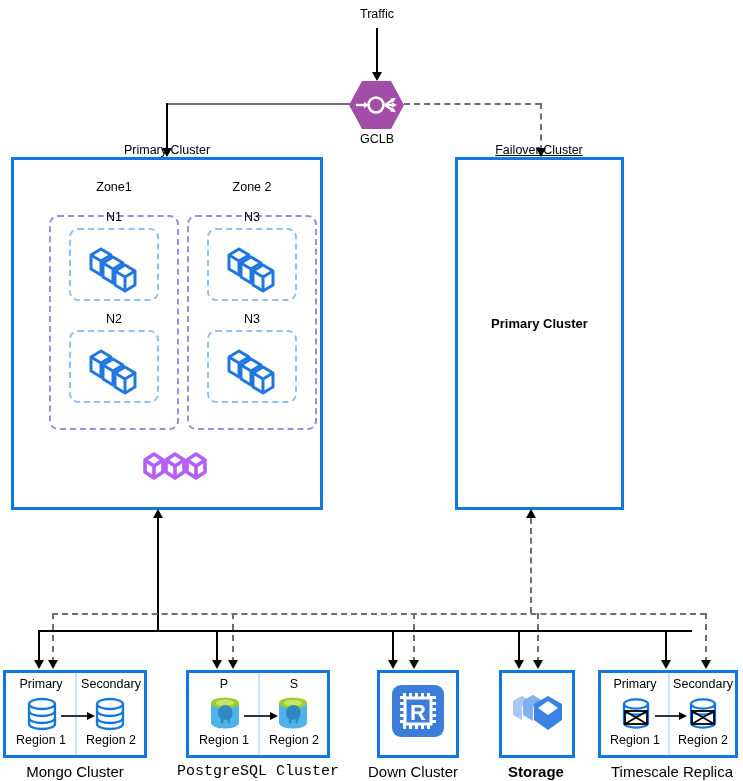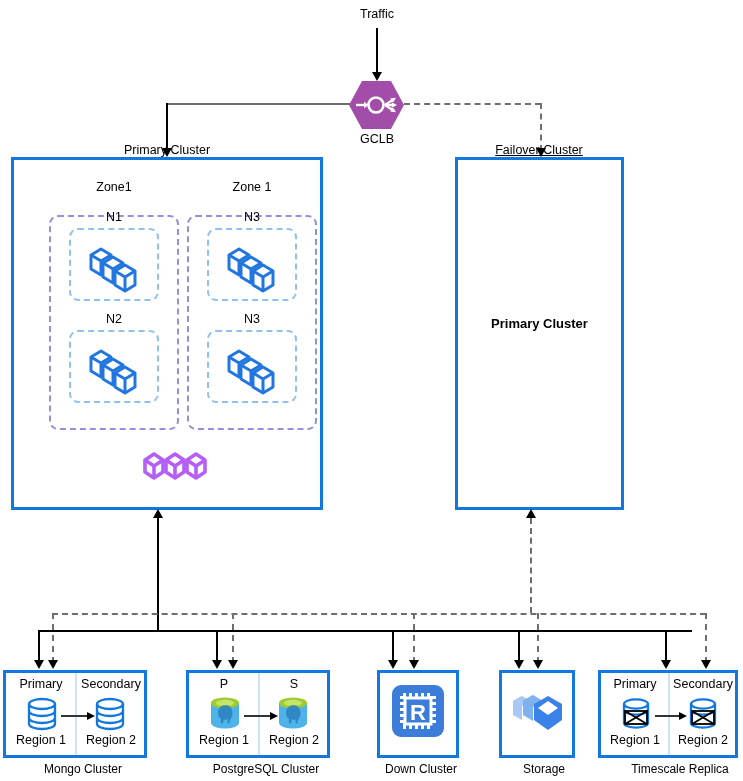--- a/index.html
+++ b/index.html
@@ -26,21 +26,21 @@
       border-top:9px solid #000;}
   .arrow-u{position:absolute;width:0;height:0;
       border-left:5px solid transparent;border-right:5px solid transparent;
       border-bottom:9px solid #000;}
   .arrow-r{position:absolute;width:0;height:0;
       border-top:4px solid transparent;border-bottom:4px solid transparent;
       border-left:8px solid #000;}
 
   .failtitle{position:absolute;font-weight:bold;font-size:13px;text-align:center;
              line-height:1.45;width:100%;}
-  .dbtitle{position:absolute;font-size:12px;white-space:nowrap;margin-left:8px;}
+  .dbtitle{position:absolute;font-size:15px;white-space:nowrap;}
   .divider{position:absolute;width:2px;background:#cfe2f7;}
   svg{display:block;overflow:visible;}
 </style>
 </head>
 <body>
 
 <div class="lbl c" style="left:377px;top:7px;">Traffic</div>
 <div class="sv" style="left:376px;top:28px;height:47px;"></div>
 <div class="arrow-d" style="left:372px;top:72px;"></div>
 
@@ -95,21 +95,21 @@
         <path d="M4,14 L14,8 L24,14 L24,28 L14,34 L4,28 Z"></path>
         <path d="M4,14 L14,20 L24,14 M14,20 L14,34"></path>
         <path d="M16,22 L26,16 L36,22 L36,36 L26,42 L16,36 Z"></path>
         <path d="M16,22 L26,28 L36,22 M26,28 L26,42"></path>
         <path d="M28,30 L38,24 L48,30 L48,44 L38,50 L28,44 Z"></path>
         <path d="M28,30 L38,36 L48,30 M38,36 L38,50"></path>
       </g>
     </svg>
   </div>
 
-  <div class="lbl c" style="left:238px;top:20px;">Zone 1</div>
+  <div class="lbl c" style="left:238px;top:20px;">Zone 2</div>
   <div class="zonebox" style="left:173px;top:55px;width:130px;height:215px;"></div>
 
   <div class="lbl c" style="left:238px;top:50px;">N3</div>
   <div class="nodebox" style="left:193px;top:68px;width:90px;height:73px;">
     <svg width="58" height="52" viewBox="0 0 58 52" style="margin:11px 0 0 16px;">
       <g fill="#ffffff" stroke="#2176e0" stroke-width="3" stroke-linejoin="round">
         <path d="M4,14 L14,8 L24,14 L24,28 L14,34 L4,28 Z"></path>
         <path d="M4,14 L14,20 L24,14 M14,20 L14,34"></path>
         <path d="M16,22 L26,16 L36,22 L36,36 L26,42 L16,36 Z"></path>
         <path d="M16,22 L26,28 L36,22 M26,28 L26,42"></path>
@@ -239,21 +239,21 @@
                c-0.6,1 -0.6,2.5 0.2,3.2 l-2.6,0 c-0.3,-1.6 -0.1,-2.8 0.6,-3.9
                c-1.4,0.6 -3,0.7 -4.5,0.3 l-0.6,3.6 l-2.4,0 l0.4,-4.2
                c-2,-1.2 -3.1,-3.2 -3.1,-6z" fill="#2b7fc0" opacity="0.85"></path>
     </svg>
   </div>
   <div class="sh" style="left:55px;top:42px;width:28px;background:#333;"></div>
   <div class="arrow-r" style="left:81px;top:39px;"></div>
   <div class="lbl c" style="left:35px;top:60px;">Region 1</div>
   <div class="lbl c" style="left:105px;top:60px;">Region 2</div>
 </div>
-<div class="dbtitle lbl c" style="left:258px;top:763px;">PostgreSQL Cluster</div>
+<div class="dbtitle lbl c" style="left:258px;top:763px;font-family:Liberation Mono, monospace;">PostgreSQL Cluster</div>
 
 <div class="dbbox" style="left:377px;top:670px;width:82px;height:88px;">
   <div class="abs" style="left:11px;top:11px;">
     <svg width="54" height="54" viewBox="0 0 54 54">
       <rect x="1" y="1" width="52" height="52" rx="9" fill="#3b7dd8"></rect>
       <g fill="#ffffff">
         <rect x="12" y="9" width="3" height="6"></rect>
           <rect x="18" y="9" width="3" height="6"></rect>
         <rect x="24" y="9" width="3" height="6"></rect>
           <rect x="30" y="9" width="3" height="6"></rect>
@@ -292,21 +292,21 @@
         <path d="M13,14 L23,8 L23,34 L13,28 Z"></path>
         <path d="M13,14 L23,8 L33,14 L23,20 Z"></path>
       </g>
       <g fill="#3b82e8">
         <path d="M24,17 L38,9 L52,17 L52,33 L38,43 L24,33 Z"></path>
       </g>
       <polygon points="38,14 48,21 38,28 28,21" fill="#ffffff"></polygon>
     </svg>
   </div>
 </div>
-<div class="dbtitle lbl c" style="left:536px;top:763px;">Storage</div>
+<div class="dbtitle lbl c" style="left:536px;top:763px;font-weight:bold;">Storage</div>
 
 <div class="dbbox" style="left:598px;top:670px;width:140px;height:88px;">
   <div class="divider" style="left:67px;top:0;height:82px;"></div>
   <div class="lbl c" style="left:34px;top:4px;">Primary</div>
   <div class="lbl c" style="left:102px;top:4px;">Secondary</div>
   <div class="abs" style="left:19px;top:24px;">
     <svg width="32" height="34" viewBox="0 0 32 34">
       <g fill="none" stroke="#1278e0" stroke-width="2.3">
         <ellipse cx="16" cy="7" rx="12" ry="4.6"></ellipse>
         <path d="M4,7 L4,26 A12,4.6 0 0 0 28,26 L28,7"></path>

